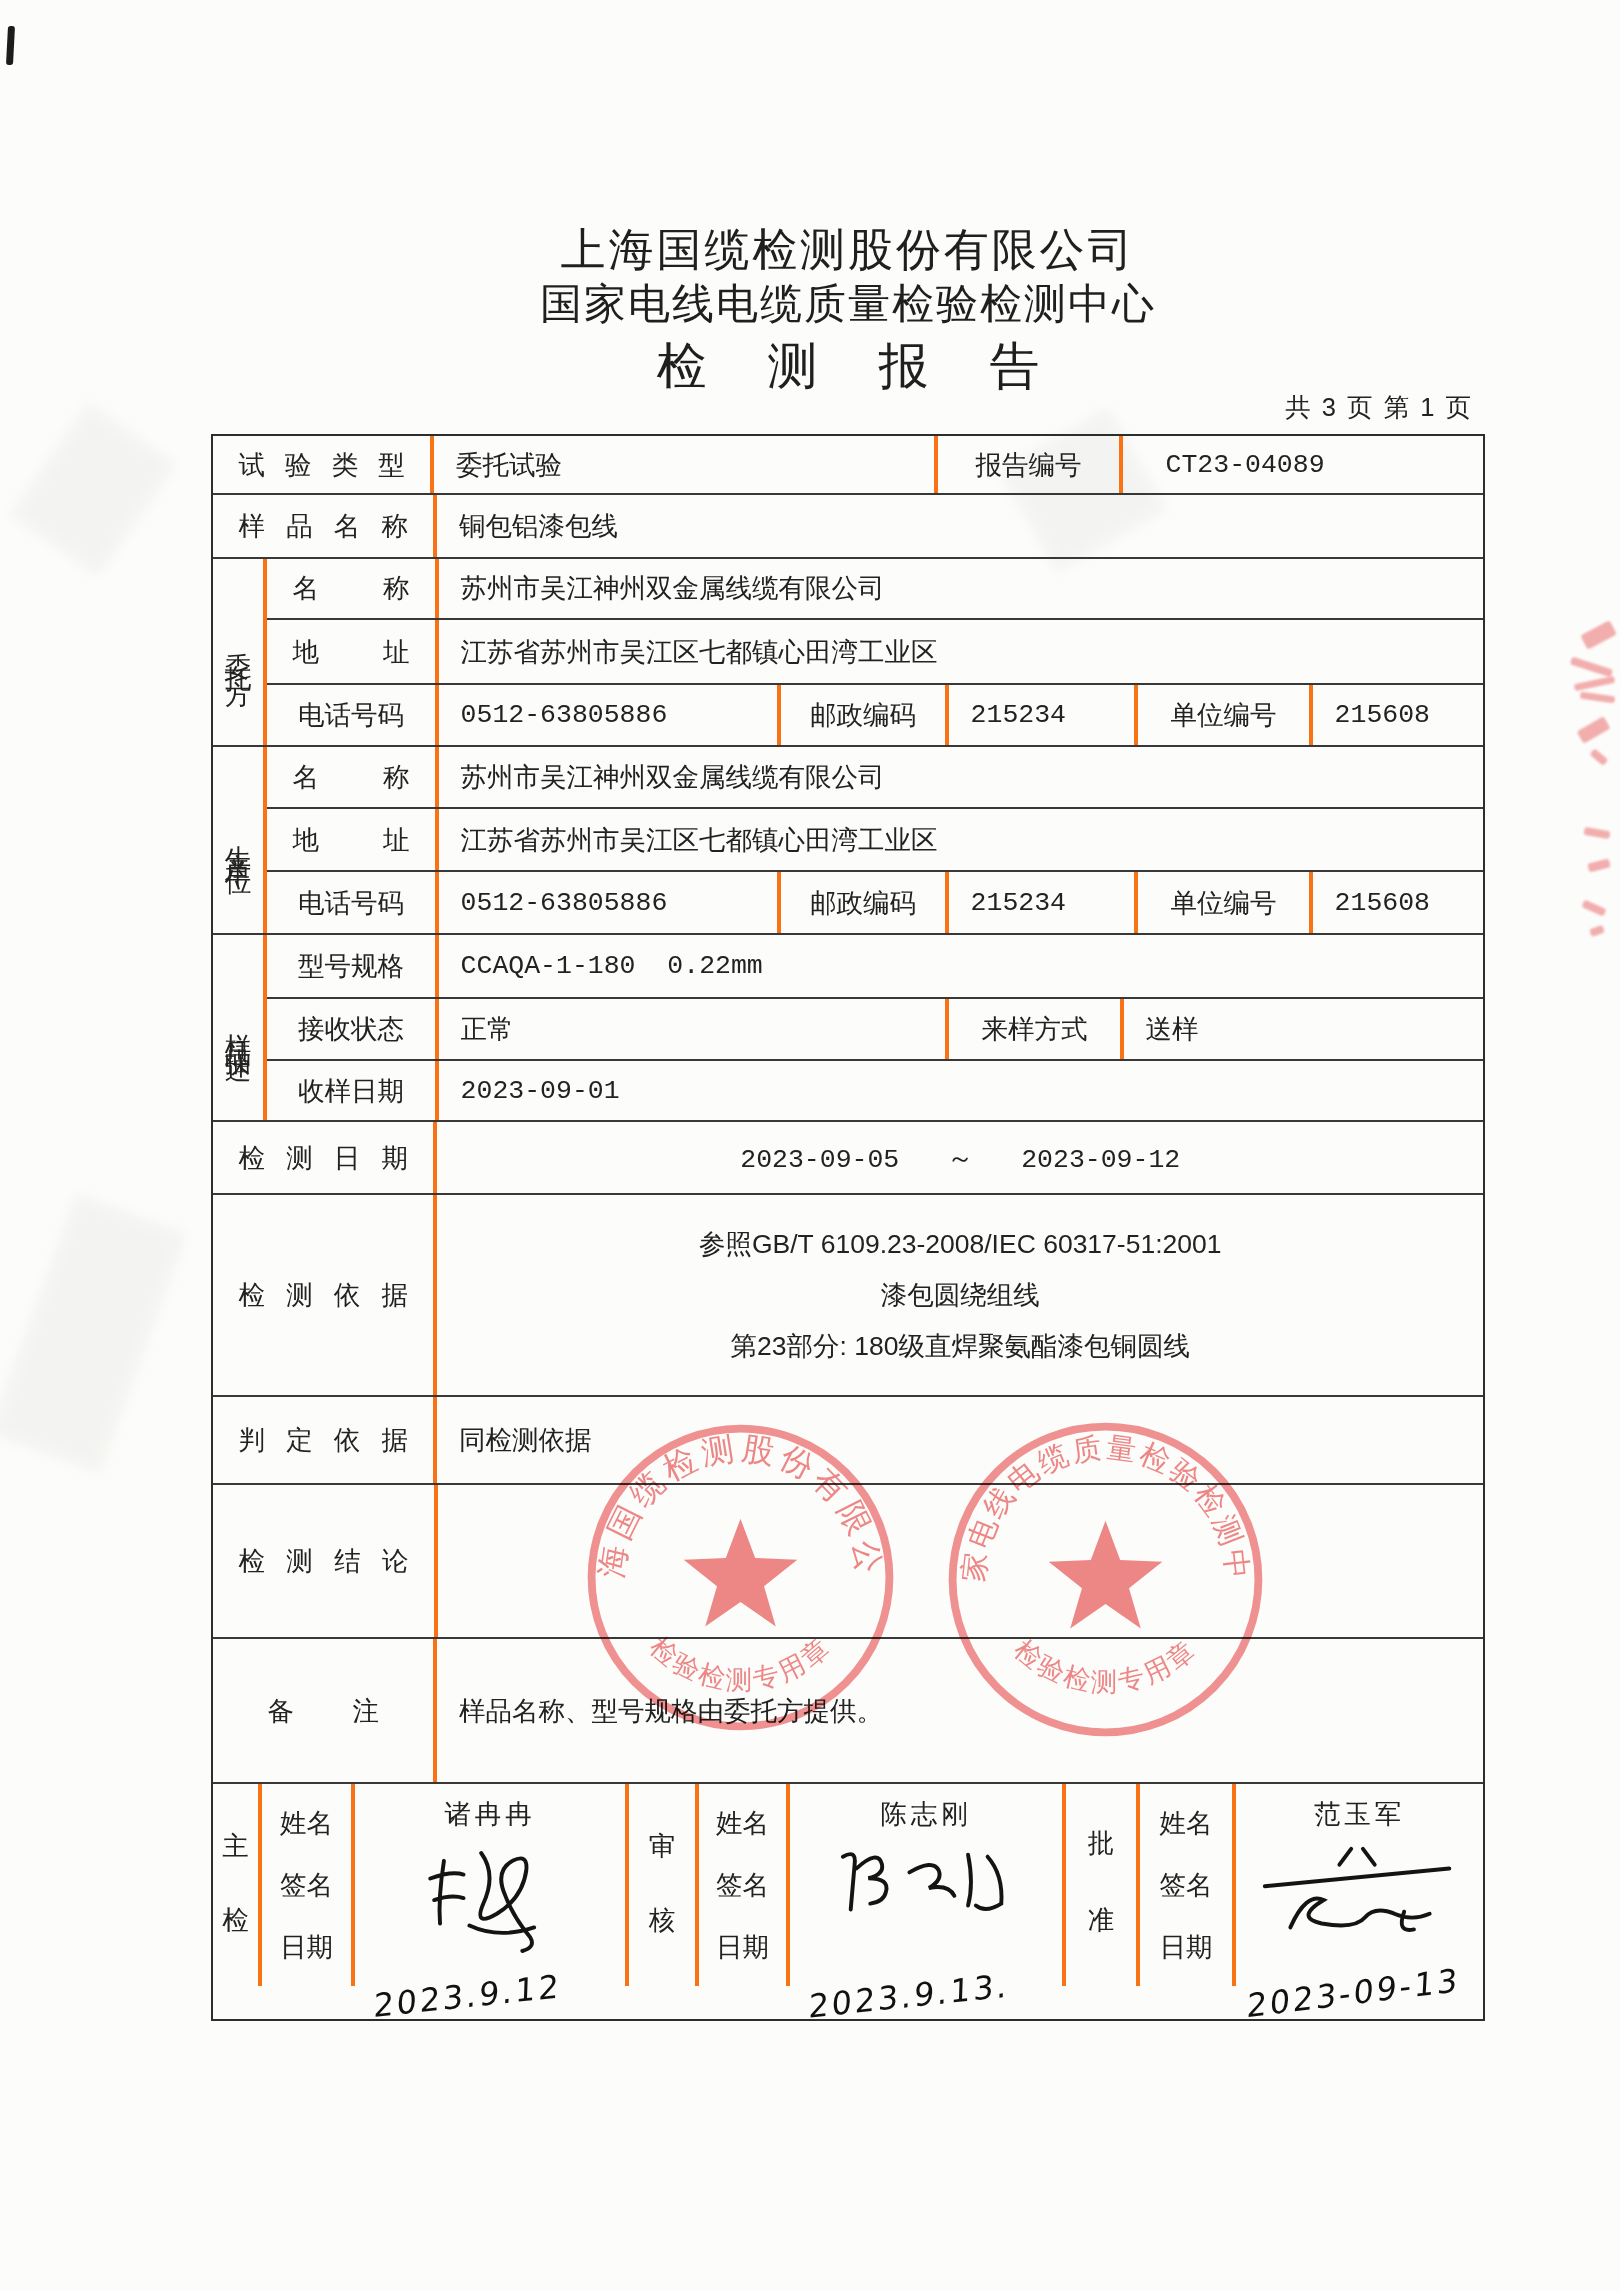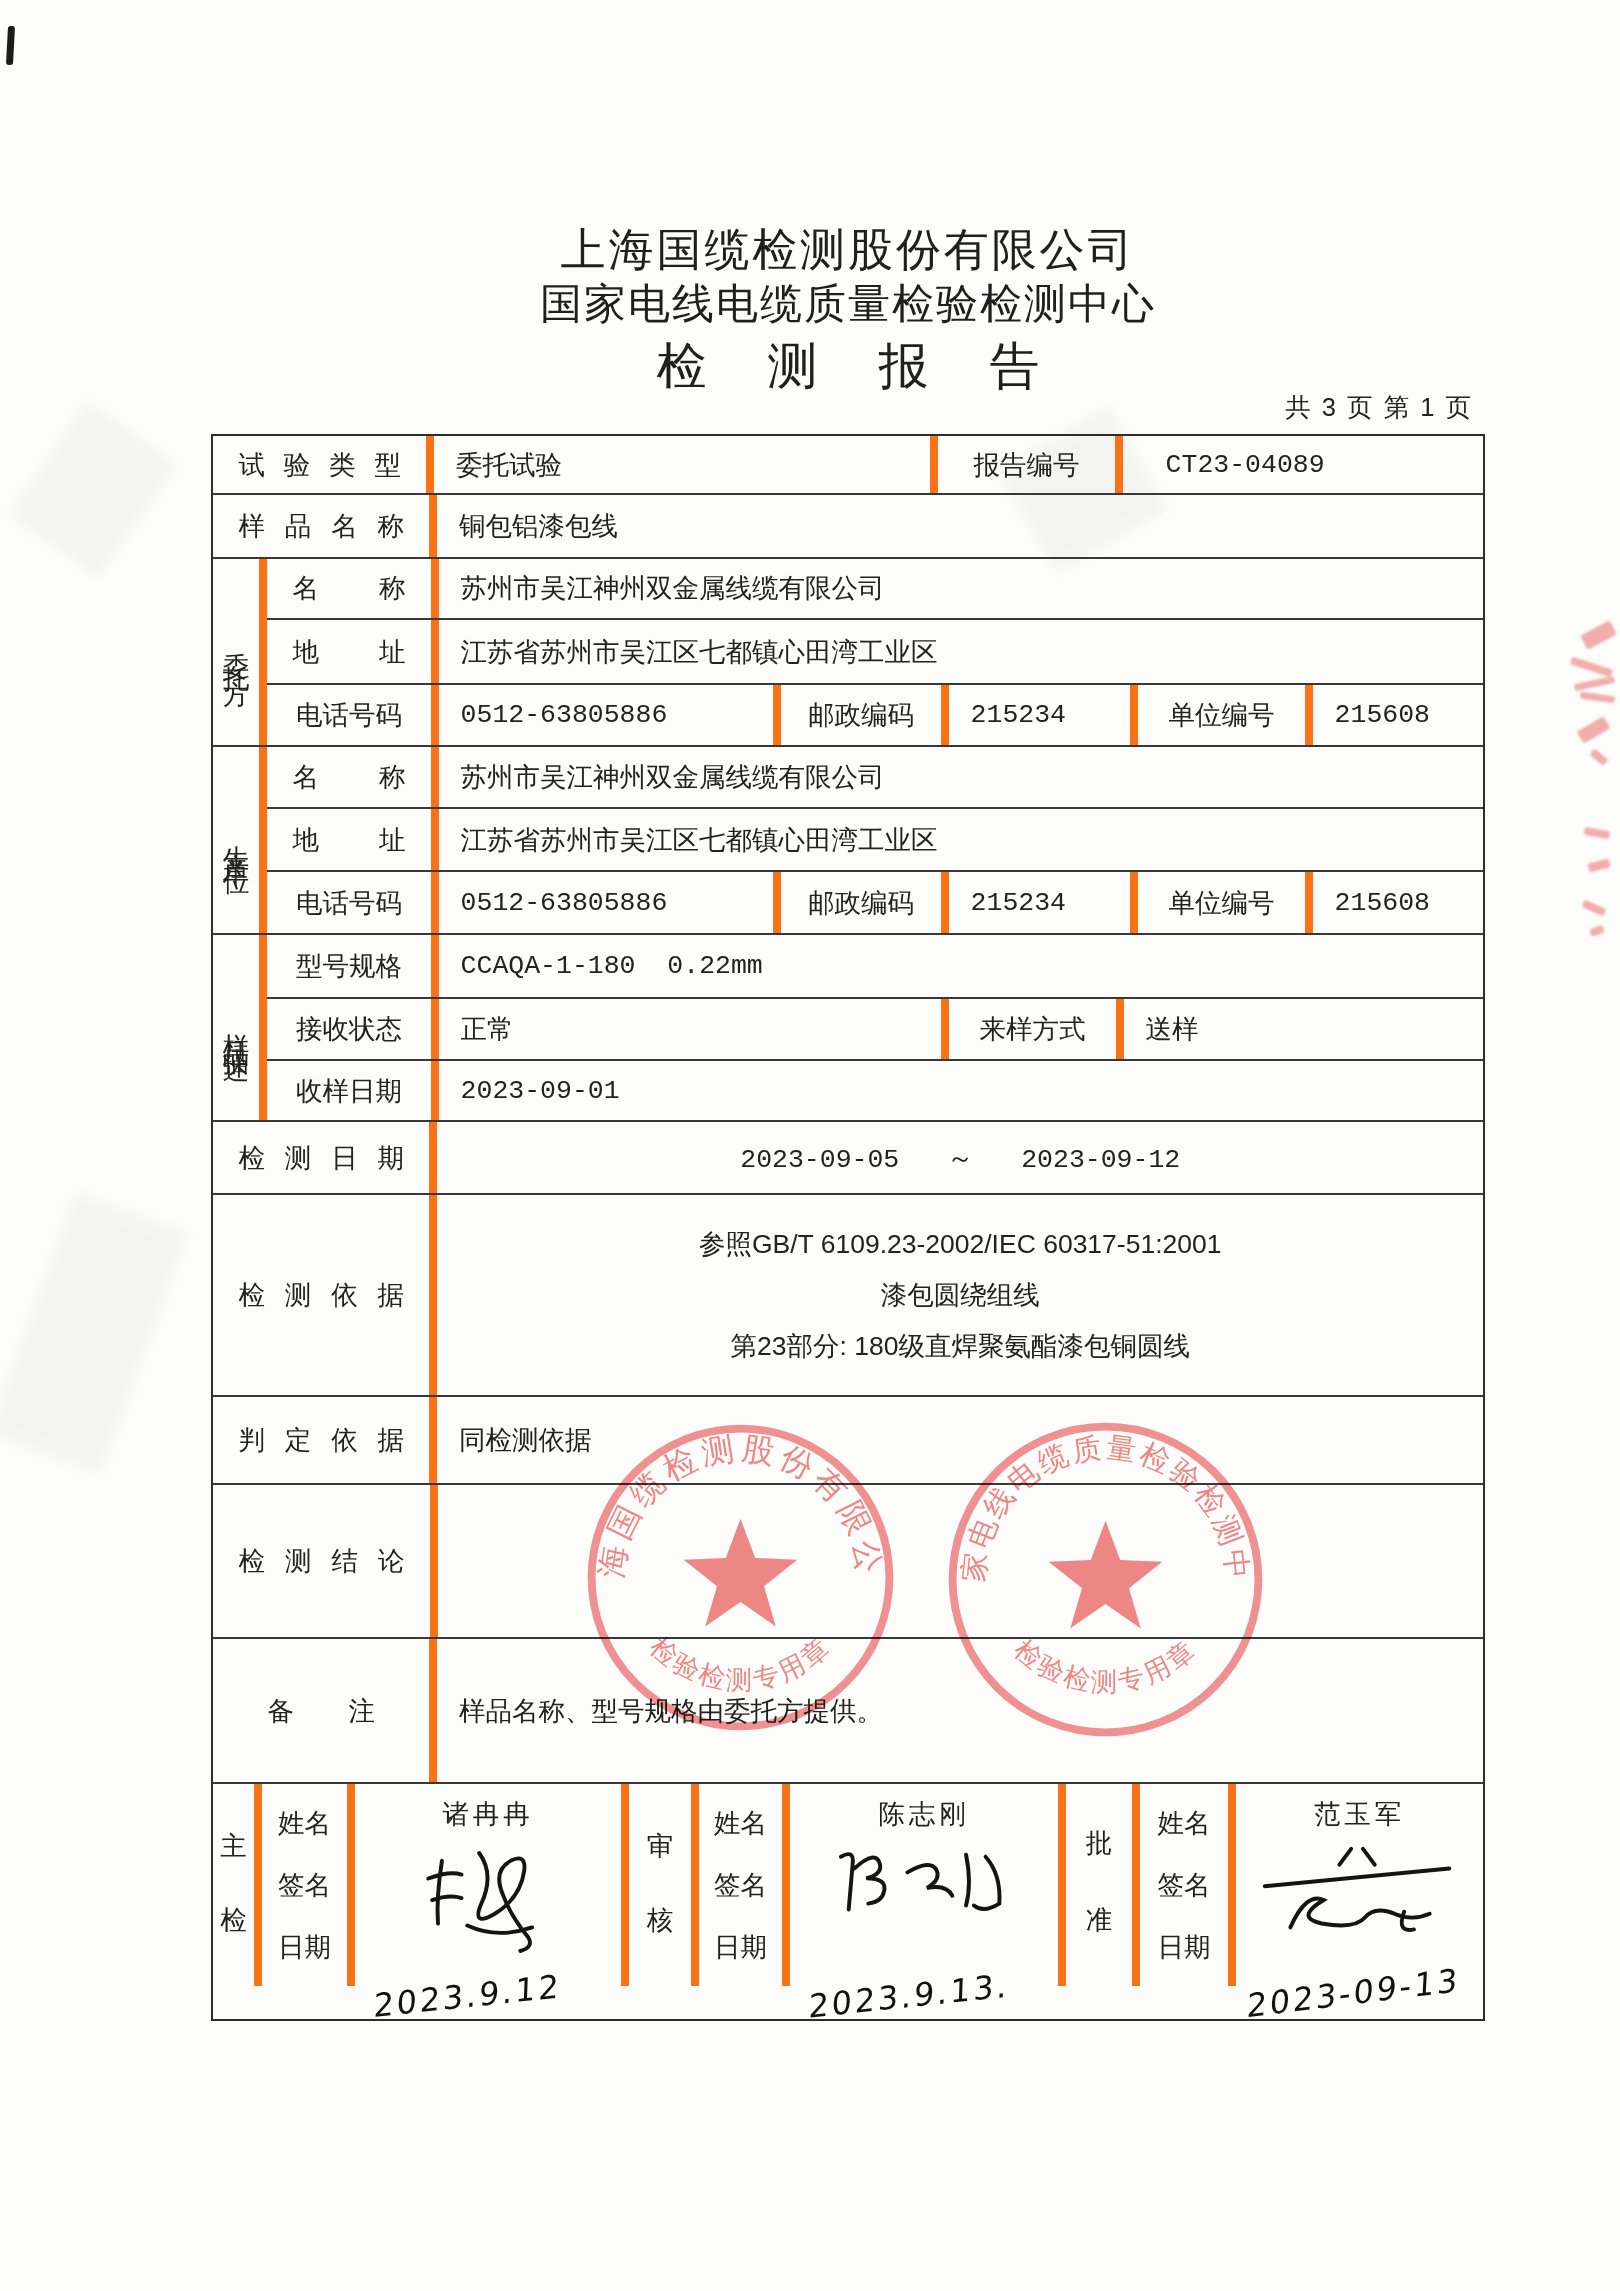--- a/index.html
+++ b/index.html
@@ -11,21 +11,21 @@
   .title2{position:absolute;left:211px;top:276px;width:1274px;text-align:center;
           font-size:42px;font-weight:500;letter-spacing:2px;color:#1f1f1f;}
   .title3{position:absolute;left:211px;top:333px;width:1274px;text-align:center;
           font-size:50px;font-weight:500;letter-spacing:61px;text-indent:61px;color:#1f1f1f;}
   .pageind{position:absolute;top:390px;right:147px;font-size:25.5px;letter-spacing:2px;color:#222;}
   
   .rpt{position:absolute;left:211px;top:434px;width:1274px;height:1587px;
        border:2.9px solid #2d2d2d;box-sizing:border-box;font-size:26.5px;}
   .row{display:flex;box-sizing:border-box;border-bottom:2px solid #383838;}
   .row:last-child{border-bottom:none;}
-  .cell{box-sizing:border-box;border-right:8px solid #f97316;display:flex;align-items:center;
+  .cell{box-sizing:border-box;border-right:4px solid #f97316;display:flex;align-items:center;
         overflow:visible;}
   .cell.last{border-right:none;}
   .lbl{padding:0 25.5px;}
   .lbl .spread{width:100%;text-align:justify;text-align-last:justify;}
   .val{padding-left:21.6px;}
   .mono{font-family:"Liberation Mono","DejaVu Sans Mono",monospace;font-size:26.5px;}
   .cntr{justify-content:center;padding-left:0;}
   .sect{writing-mode:vertical-rl;text-orientation:upright;display:flex;align-items:center;
         justify-content:center;width:100%;letter-spacing:13.7px;}
   .subrows{display:flex;flex-direction:column;flex:1;}
@@ -229,21 +229,21 @@
       <div class="cell cntr last" style="width:1049px;">
           <span class="mono pre">2023-09-05   ～   2023-09-12</span>
         </div>
     </div>
 
     <div class="row" style="height:202px;">
       <div class="cell lbl" style="width:225px;">
           <span class="spread">检测依据</span>
         </div>
       <div class="cell basis last" style="width:1049px;">
-        <div>参照GB/T 6109.23-2002/IEC 60317-51:2001</div>
+        <div>参照GB/T 6109.23-2008/IEC 60317-51:2001</div>
         <div>漆包圆绕组线</div>
         <div>第23部分: 180级直焊聚氨酯漆包铜圆线</div>
       </div>
     </div>
 
     <div class="row" style="height:88px;justify-content:center;">
       <div class="cell lbl" style="width:225px;">
           <span class="spread">判定依据</span>
         </div>
       <div class="cell val last" style="width:1049px;">

